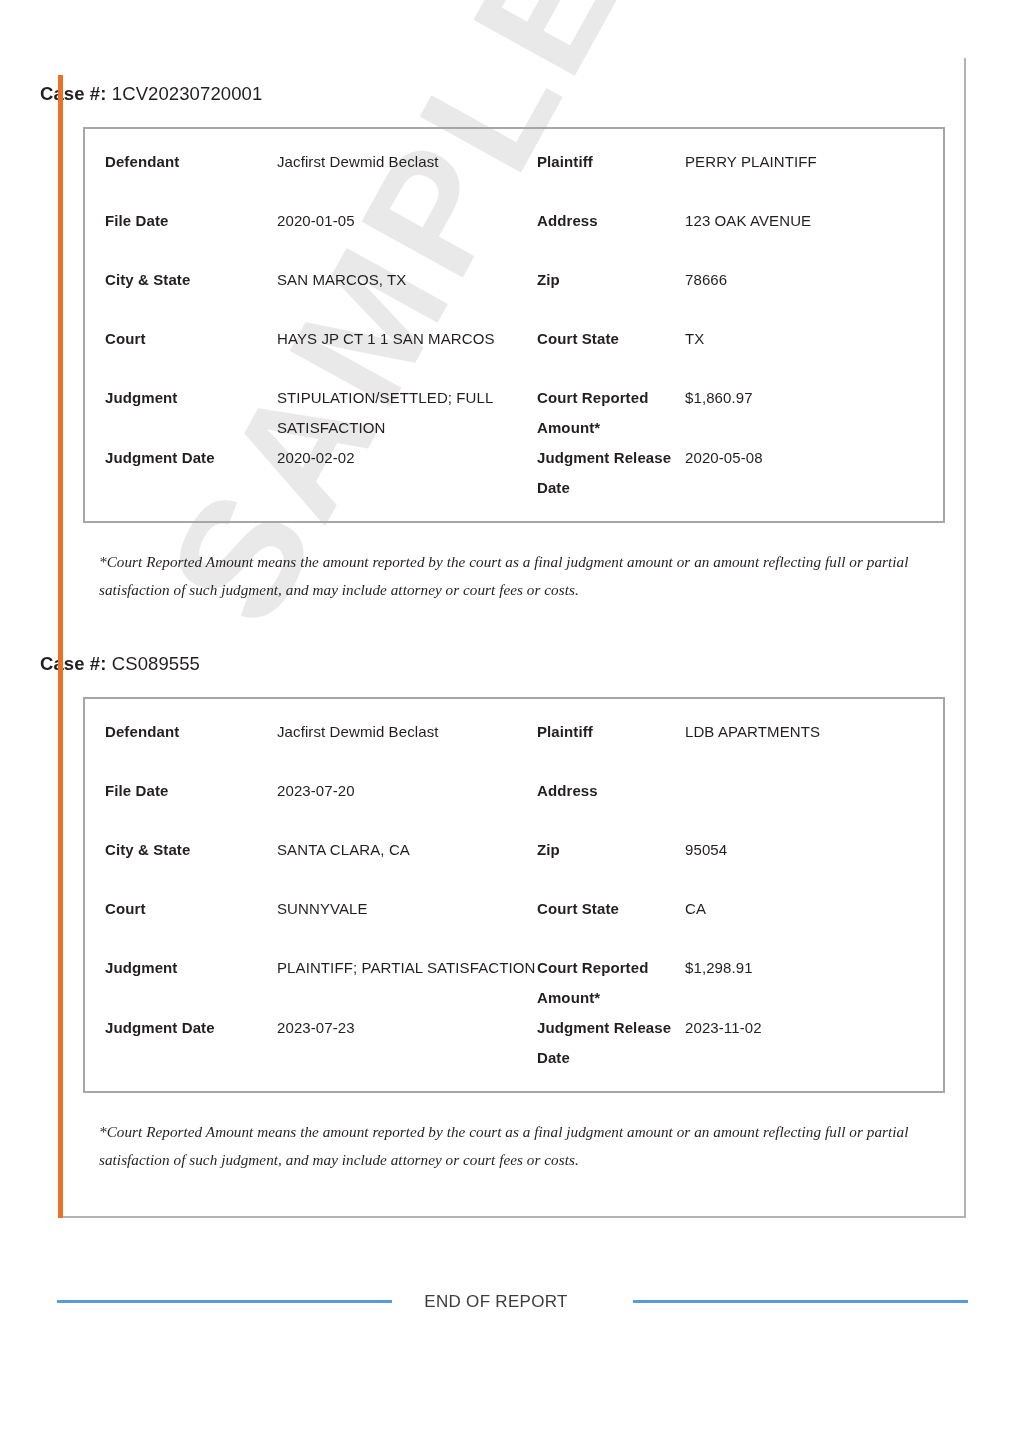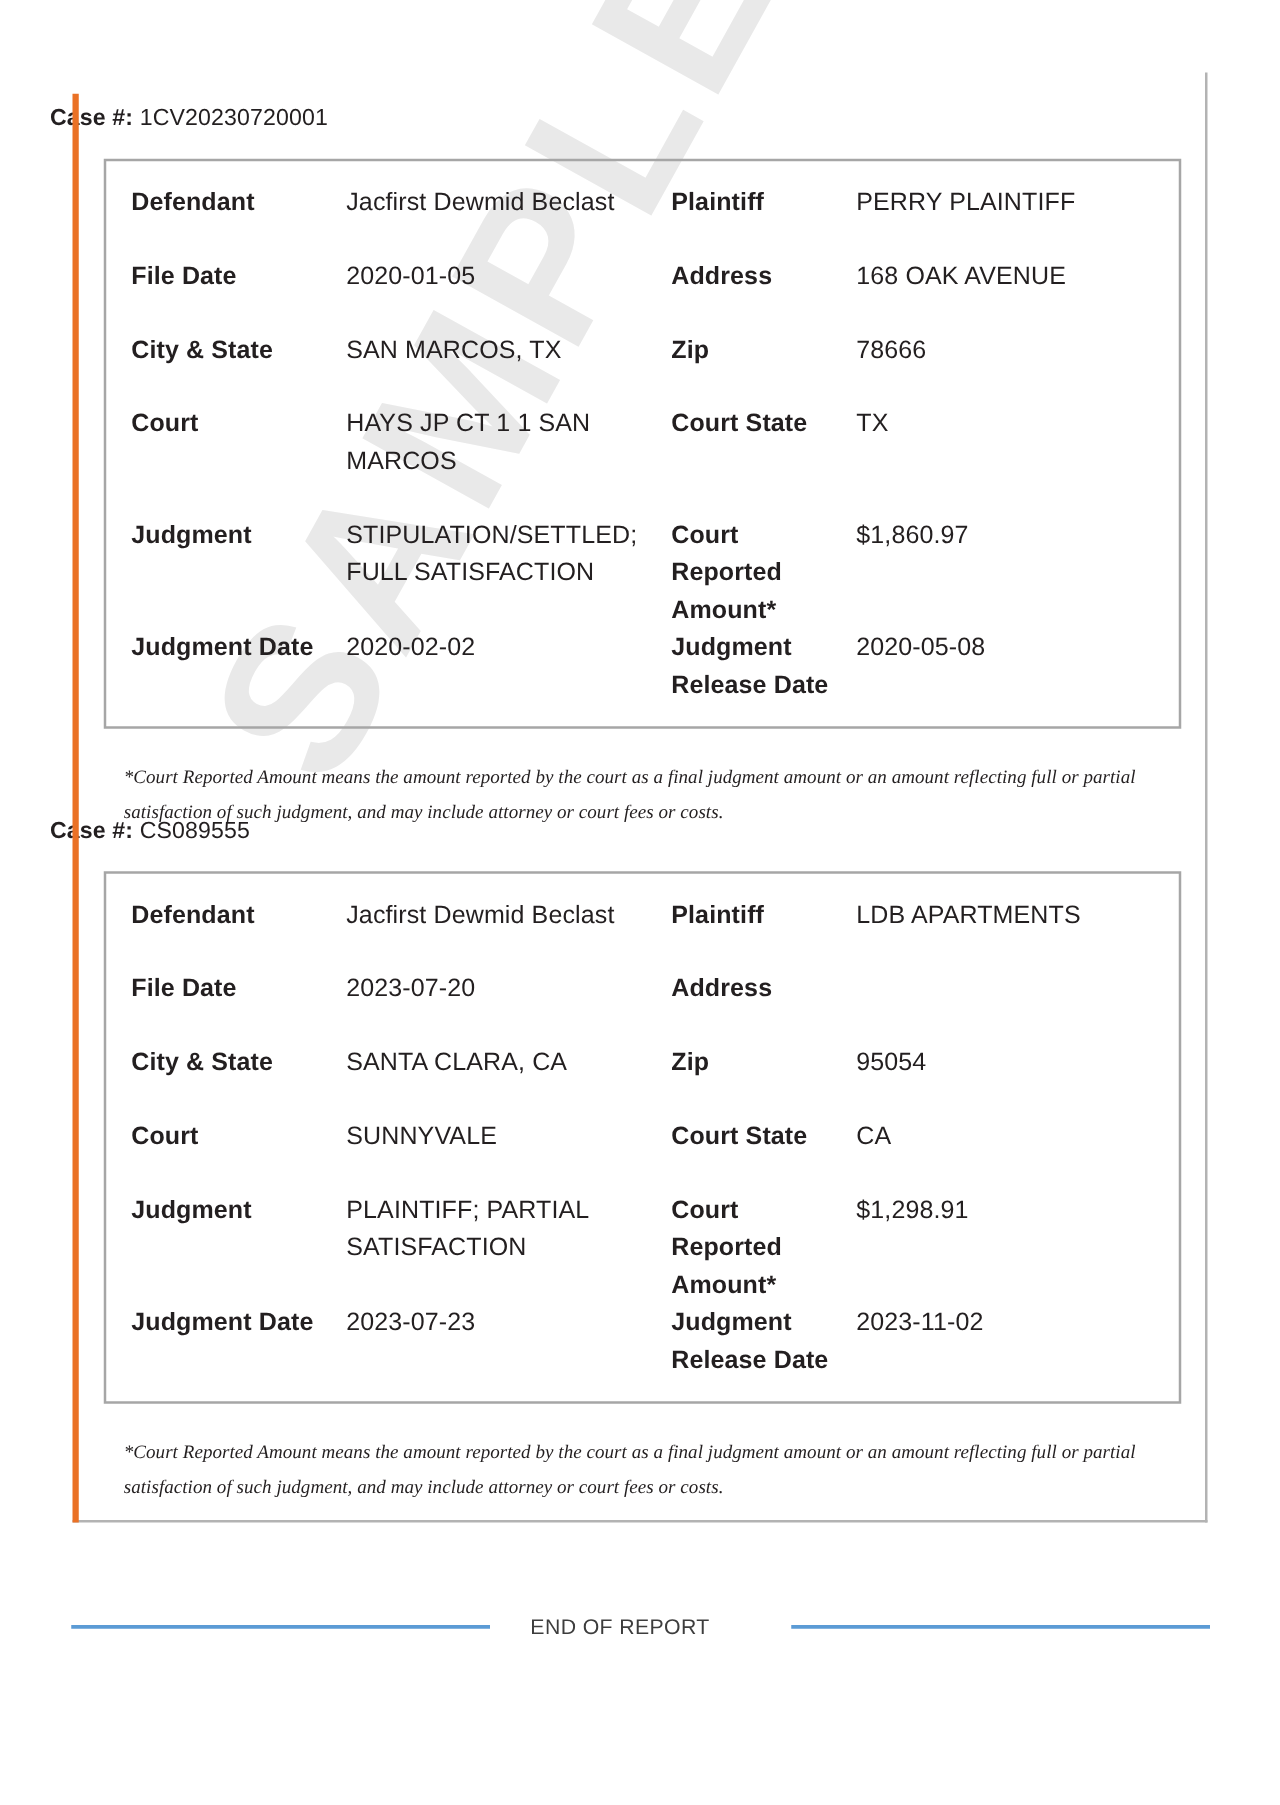--- a/index.html
+++ b/index.html
@@ -104,21 +104,21 @@
   }
 
   .grid {
     display: grid;
     grid-template-columns: 172px 260px 148px 262px;
     row-gap: 0;
     padding: 18px 0 18px 20px;
     box-sizing: border-box;
   }
   .cell {
-    font-size: 20px;
+    font-size: 15px;
     line-height: 30px;
     color: #231f20;
     padding: 0;
     letter-spacing: 0.1px;
   }
   .cell.lbl { font-weight: 700; }
   .cell.val { font-weight: 400; }
 
   
   .grid .r-gap { height: 29px; grid-column: 1 / -1; }
@@ -187,21 +187,21 @@
         <div class="grid">
           <div class="cell lbl">Defendant</div>
           <div class="cell val">Jacfirst Dewmid Beclast</div>
           <div class="cell lbl">Plaintiff</div>
           <div class="cell val">PERRY PLAINTIFF</div>
           <div class="r-gap"></div>
 
           <div class="cell lbl">File Date</div>
           <div class="cell val">2020-01-05</div>
           <div class="cell lbl">Address</div>
-          <div class="cell val">168 OAK AVENUE</div>
+          <div class="cell val">123 OAK AVENUE</div>
           <div class="r-gap"></div>
 
           <div class="cell lbl">City &amp; State</div>
           <div class="cell val">SAN MARCOS, TX</div>
           <div class="cell lbl">Zip</div>
           <div class="cell val">78666</div>
           <div class="r-gap"></div>
 
           <div class="cell lbl">Court</div>
           <div class="cell val">HAYS JP CT 1 1 SAN MARCOS</div>

